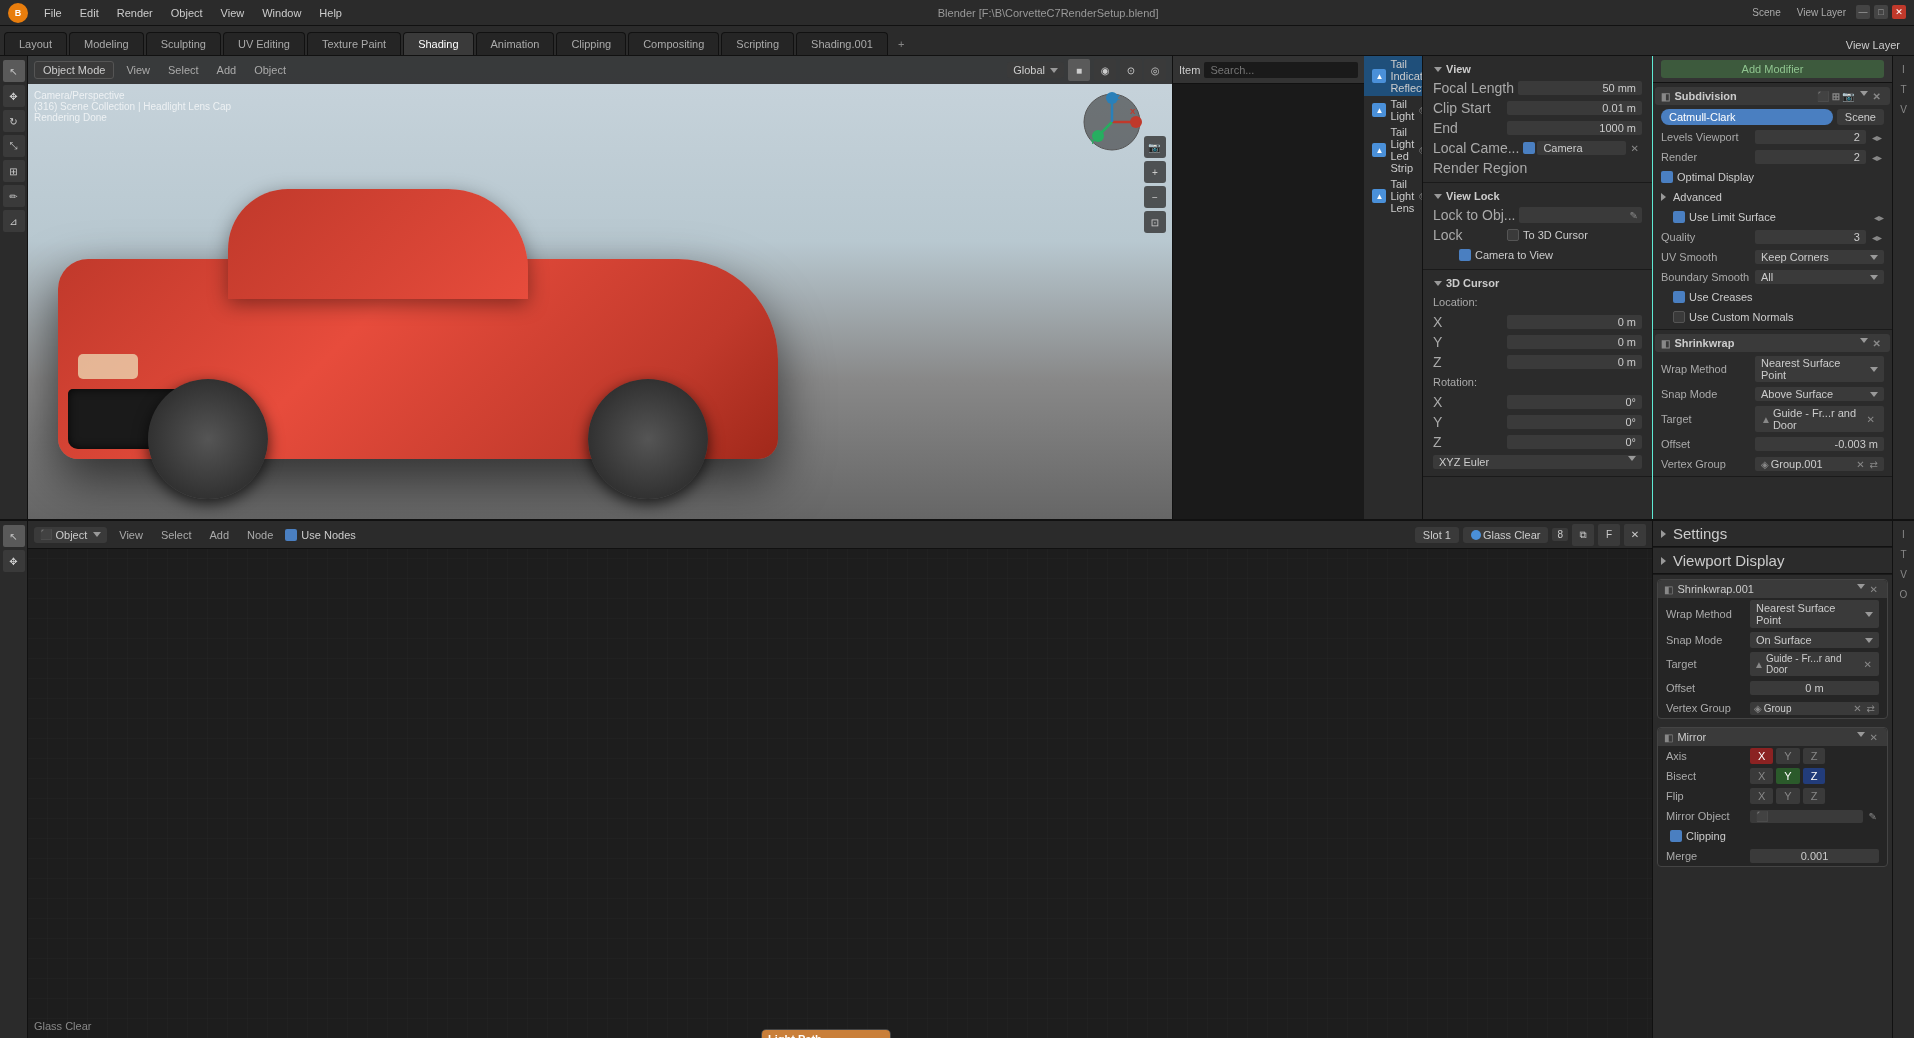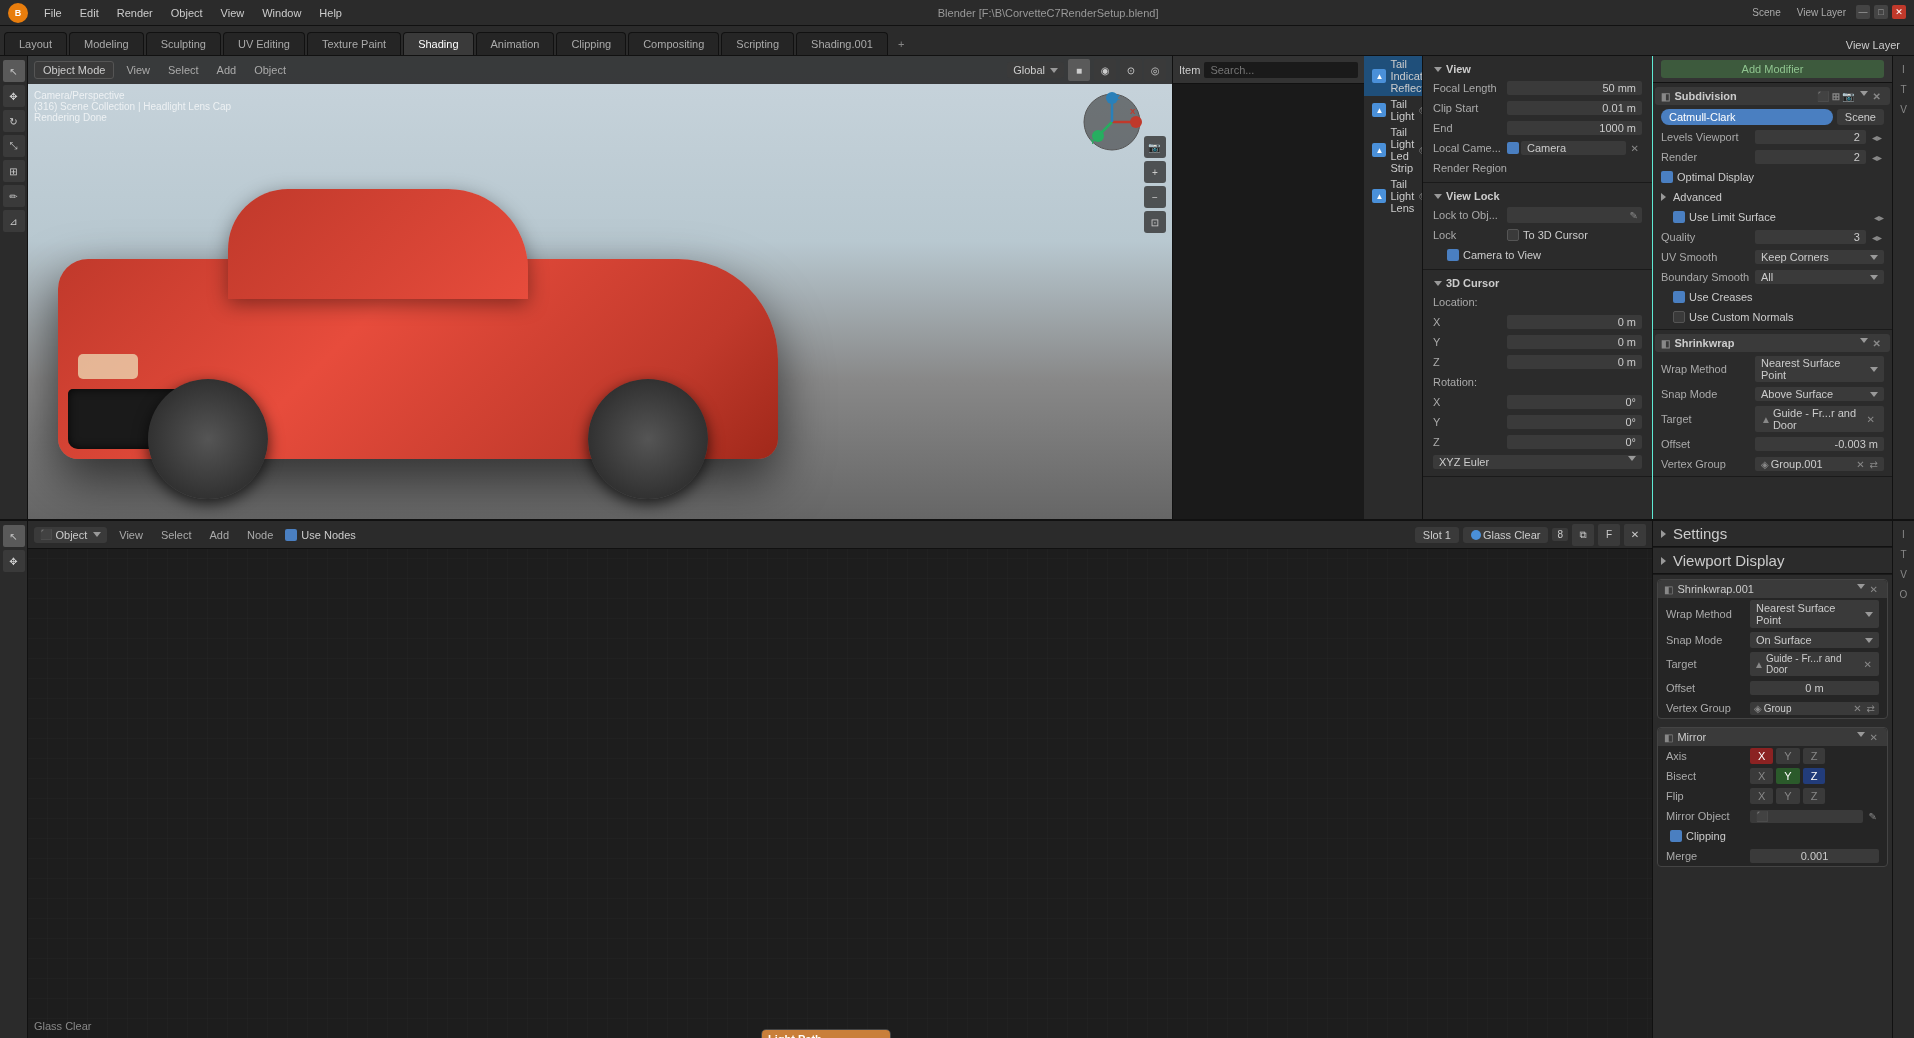--- a/index.html
+++ b/index.html
@@ -229,21 +229,21 @@
     }
     .prop-row {
       display: flex;
       align-items: center;
       padding: 2px 10px;
       min-height: 20px;
       gap: 4px;
     }
     .prop-label {
       color: #aaaaaa;
-      font-size: 11px;
+      font-size: 14px;
       min-width: 70px;
     }
     .prop-value {
       color: #cccccc;
       font-size: 11px;
       background: #3a3a3a;
       padding: 1px 6px;
       border-radius: 2px;
       flex: 1;
       text-align: right;
@@ -805,21 +805,21 @@
           </div>
         </div>
         <div class="prop-row">
           <span class="prop-label">Lock</span>
           <div class="prop-toggle">
             <span class="checkbox-empty"></span>
             <span>To 3D Cursor</span>
           </div>
         </div>
         <div class="prop-row">
-          <div class="prop-toggle" style="margin-left:14px;">
+          <div class="prop-toggle" style="margin-left:26px;">
             <span class="checkbox"></span>
             <span>Camera to View</span>
           </div>
         </div>
       </div>
 
       <div class="prop-section">
         <div class="prop-section-title">
           <span class="triangle-down"></span>
           <span>3D Cursor</span>

